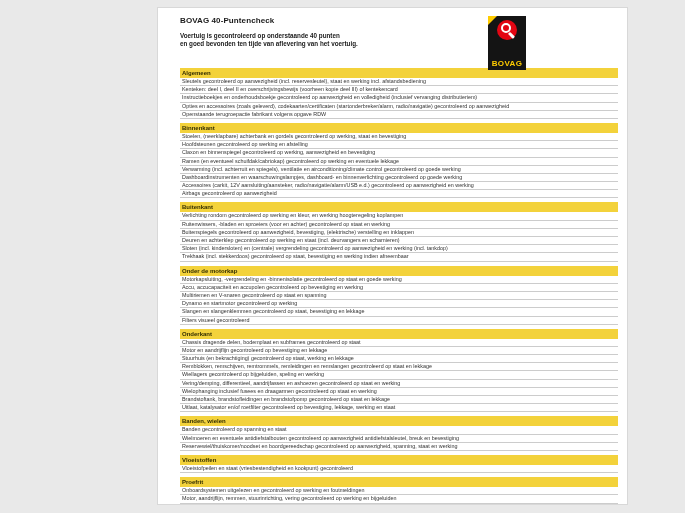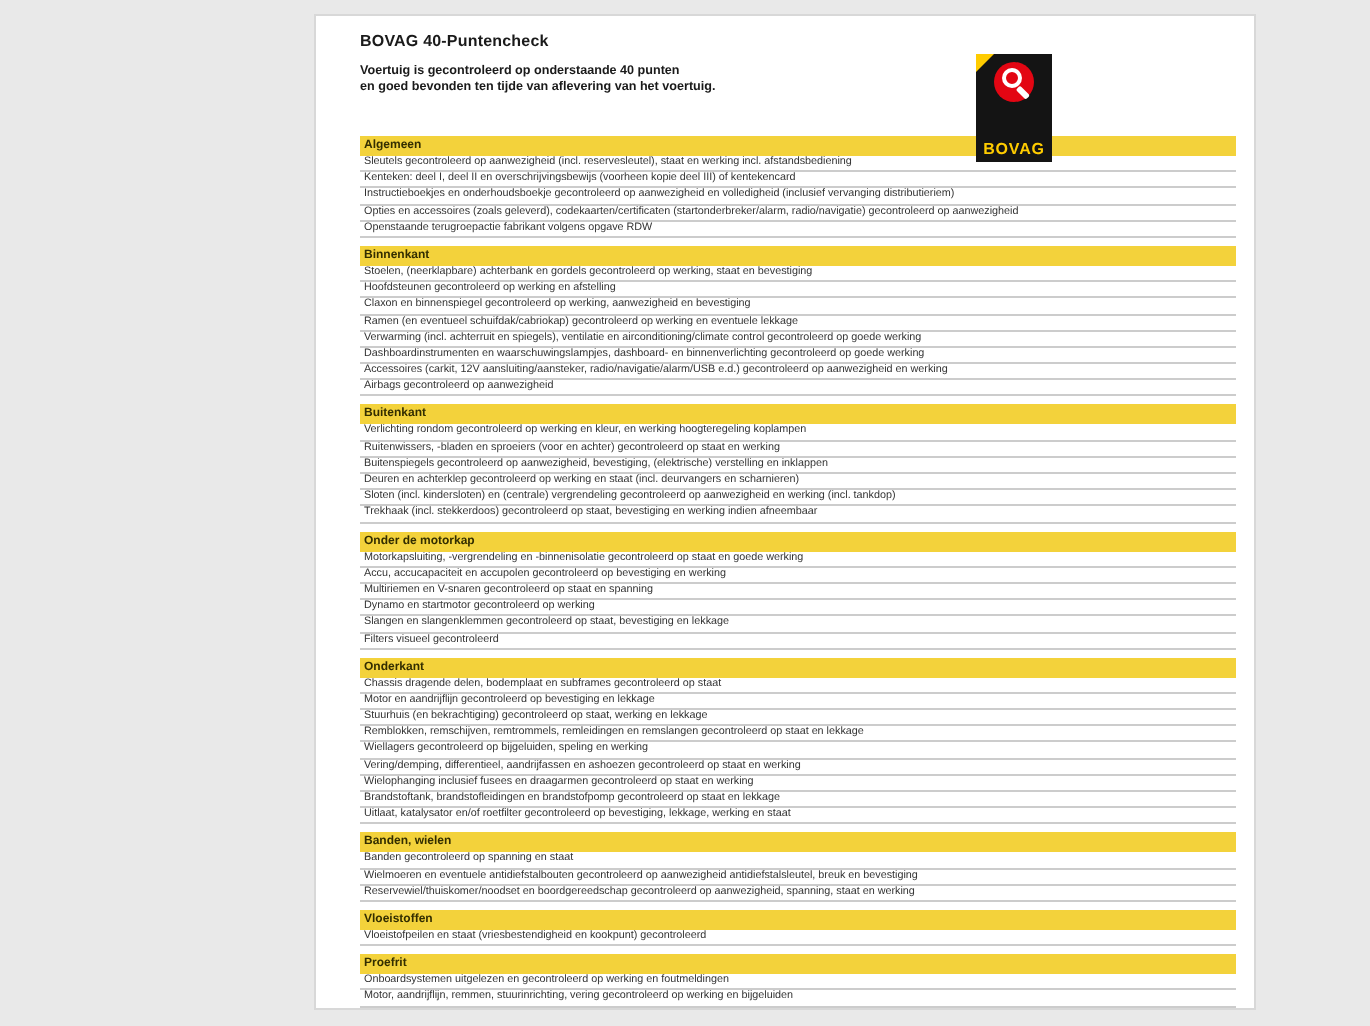--- a/index.html
+++ b/index.html
@@ -8,21 +8,21 @@
   .canvas { position:relative; width:685px; height:513px; }
   .page { position:absolute; left:157px; top:7px; width:471px; height:498px;
           background:var(--page_bg,#ffffff); border:1px solid #d8d8d8; }
   .content { padding:8px 9px 16px 22px; }
 
   .doc-header { position:relative; height:52px; }
   .title { font-size:8px; font-weight:bold; color:var(--heading_color,#1a1a1a); letter-spacing:0.1px; }
   .subtitle { margin-top:7px; font-size:6.3px; font-weight:bold; line-height:7.6px; color:var(--heading_color,#1a1a1a); }
 
   
-  .logo { position:absolute; left:308px; top:0; width:38px; height:54px; background:var(--logo_black,#141414);margin-top:11px; }
+  .logo { position:absolute; left:308px; top:0; width:38px; height:54px; background:var(--logo_black,#141414); }
   .logo-fold { position:absolute; left:0; top:0; width:0; height:0;
                border-top:9px solid var(--logo_yellow,#ffcc00); border-right:9px solid transparent; }
   .logo-mag { position:absolute; left:9px; top:4px; width:20px; height:20px;
               background:var(--logo_red,#e30613); border-radius:50%; }
   .mag-lens { position:absolute; left:4px; top:3px; width:10px; height:10px;
               border:2px solid #ffffff; border-radius:50%; background:var(--logo_red,#e30613); }
   .mag-handle { position:absolute; left:13px; top:12px; width:2.5px; height:7px;
                 background:#ffffff; transform:rotate(-45deg); border-radius:1px; }
   .logo-word { position:absolute; bottom:2px; left:0; width:100%; text-align:center;
                color:var(--logo_yellow,#ffcc00); font-weight:bold; font-size:8px; letter-spacing:0.4px; }

